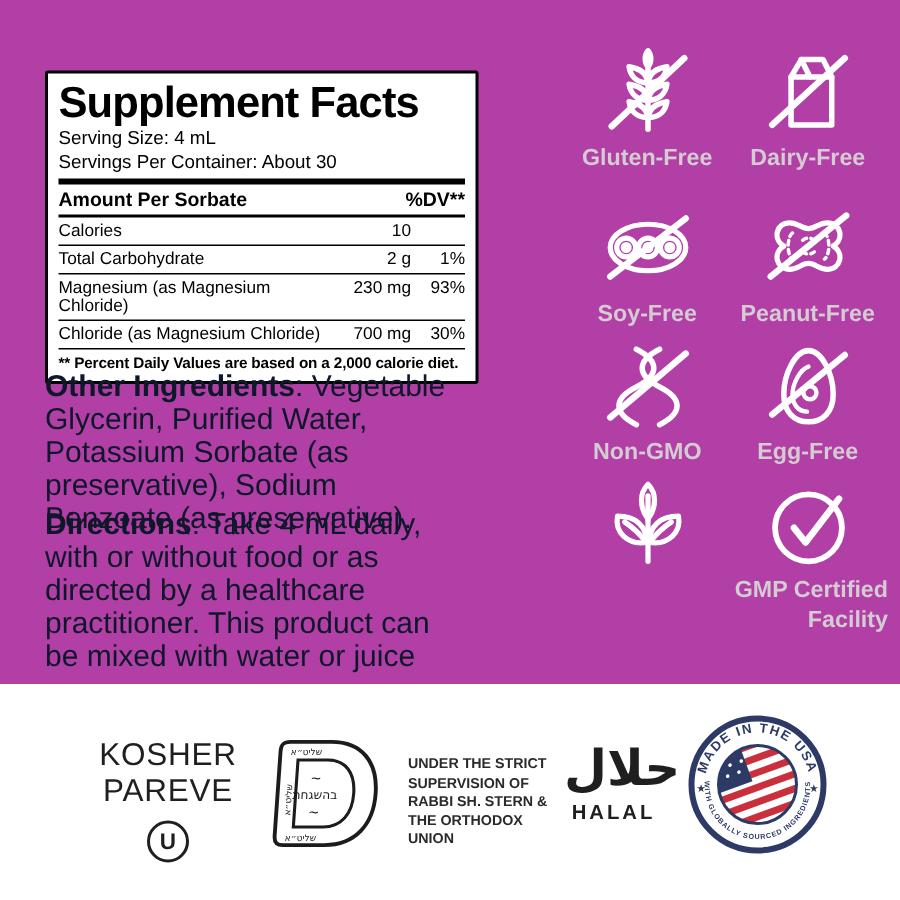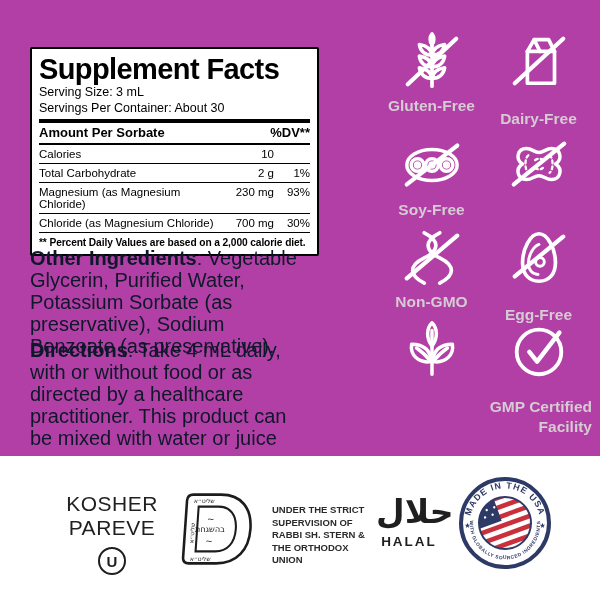--- a/index.html
+++ b/index.html
@@ -24,21 +24,21 @@
   
   .mg-par{position:absolute;left:30px;width:276px;color:#0f172a;font-size:20px;line-height:22px;}
   .mg-par b{font-weight:bold;}
   .par-ingredients{top:247px;}
   .par-directions{top:339px;}
   
   .badges{position:absolute;left:378px;top:30px;width:214px;}
   .bcell{position:absolute;width:107px;display:flex;flex-direction:column;align-items:center;}
   .bcell svg{width:62px;height:62px;}
   .blabel{margin-top:4px;font-size:15.5px;font-weight:600;color:#d4ccd2;text-align:right;line-height:20px;}
-  .c0{left:0;} .c1{left:107px;gap:13px;}
+  .c0{left:0;} .c1{left:107px;}
   .r0{top:0;} .r1{top:104px;} .r2{top:196px;} .r3{top:288px;}
   
   .bottom{position:absolute;left:0;top:456px;width:494px;height:144px;background:#fff;color:#1f1f1f;}
   .kosher{position:absolute;left:62px;top:36px;width:100px;text-align:center;}
   .kosher-line{font-size:21px;line-height:24px;letter-spacing:0.5px;color:#1f1f1f;}
   .ou-circle{margin:7px auto 0 auto;width:24px;height:24px;border:2px solid #1f1f1f;border-radius:50%;
              display:flex;align-items:center;justify-content:center;font-size:15px;font-weight:bold;}
   .stamp{position:absolute;left:168px;top:34px;}
   .supervision{position:absolute;left:272px;top:48px;width:94px;font-size:9.5px;font-weight:bold;
                line-height:12.5px;color:#2a2a2a;}
@@ -50,21 +50,21 @@
 </style>
 </head>
 <body>
 
 <div class="canvas">
 
   <div class="magenta">
 
     <div class="facts">
       <div class="facts-title">Supplement Facts</div>
-      <div class="facts-sub">Serving Size: 3 mL</div>
+      <div class="facts-sub">Serving Size: 4 mL</div>
       <div class="facts-sub">Servings Per Container: About 30</div>
       <div class="facts-bar"></div>
       <div class="facts-head">
         <span>Amount Per Sorbate</span>
         <span>%DV**</span>
       </div>
       <div class="frow">
         <span class="fname">Calories</span>
         <span class="famount">10</span>
         <span class="fdv"></span>
@@ -135,20 +135,21 @@
         </svg>
         <div class="blabel">Soy-Free</div>
       </div>
 
       <div class="bcell c1 r1">
         <svg viewBox="0 0 64 64" fill="none" stroke="#fff" stroke-width="3.6" stroke-linecap="round" stroke-linejoin="round">
           <path d="M19 15 C10 15 7 26 15 31 C7 36 10 47 19 47 C25 47 27 43 32 43 C37 43 39 47 45 47 C54 47 57 36 49 31 C57 26 54 15 45 15 C39 15 37 19 32 19 C27 19 25 15 19 15 Z"></path>
           <path d="M21 22 C17 25 17 37 21 40 M43 22 C47 25 47 37 43 40 M28 27 C30 25 34 25 36 27 M28 35 C30 37 34 37 36 35" stroke-width="2.4" stroke-dasharray="3 3"></path>
           <path d="M6 52 L58 10" stroke-width="4.4"></path>
         </svg>
+        <div class="blabel">Peanut-Free</div>
       </div>
 
       <div class="bcell c0 r2">
         <svg viewBox="0 0 64 64" fill="none" stroke="#fff" stroke-width="3.8" stroke-linecap="round" stroke-linejoin="round">
           <path d="M24 7 C40 15 40 25 24 33 C8 41 8 51 24 59"></path>
           <path d="M40 7 C24 15 24 25 40 33 C56 41 56 51 40 59"></path>
           <path d="M6 54 L58 10" stroke-width="4.4"></path>
         </svg>
         <div class="blabel">Non-GMO</div>
       </div>

